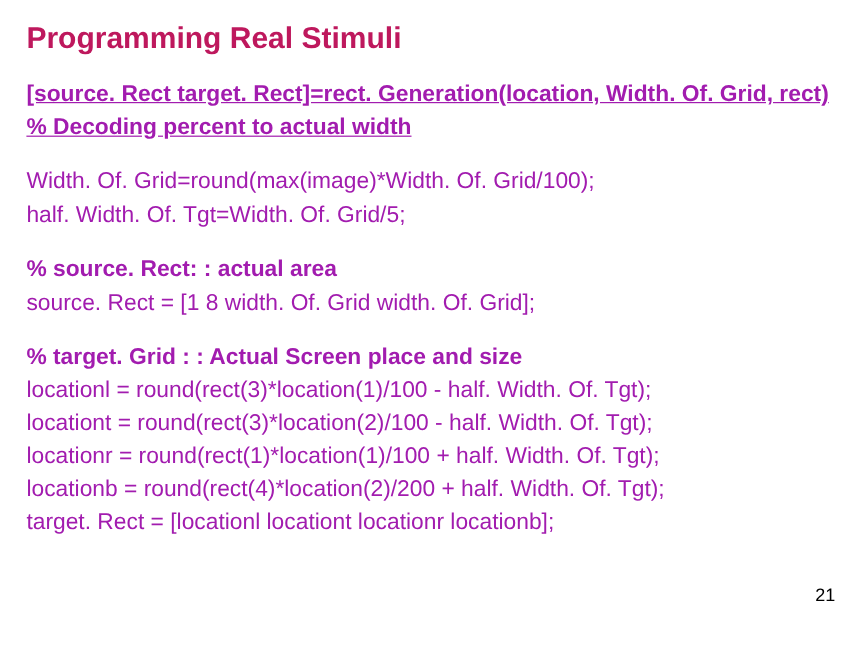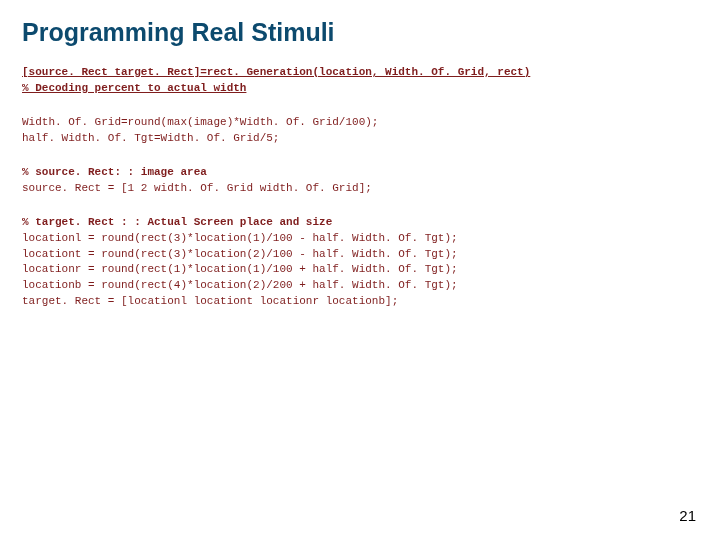--- a/index.html
+++ b/index.html
@@ -9,61 +9,61 @@
     height: 540px;
     box-sizing: border-box;
     font-family: Arial, Helvetica, sans-serif;
     background: #ffffff;
     position: relative;
   }
   .title {
     font-family: "Trebuchet MS", Verdana, sans-serif;
     font-weight: bold;
     font-size: 25px;
-    color: #0c4a6e;
+    color: #be185d;
     margin-bottom: 18px;
   }
   .line {
-    font-size: 11px;
-    font-family: Liberation Mono, monospace;
-    color: #7f1d1d;
+    font-size: 19px;
+    font-family: Liberation Sans, sans-serif;
+    color: #a21caf;
     line-height: 1.45;
   }
   .bold { font-weight: bold; }
   .underline { text-decoration: underline; }
   .gap { height: 18px; }
   .pagenum {
     position: absolute;
     right: 24px;
-    bottom: 16px;
+    bottom: 35px;
     font-size: 15px;
     color: #000;
     font-family: Arial, Helvetica, sans-serif;
   }
 </style>
 </head>
 <body>
 
 <div class="title">Programming Real Stimuli</div>
 
 <div class="line bold underline">[source. Rect  target. Rect]=rect. Generation(location, Width. Of. Grid, rect)</div>
 <div class="line bold underline">% Decoding percent to actual width</div>
 
 <div class="gap"></div>
 
 <div class="line">Width. Of. Grid=round(max(image)*Width. Of. Grid/100);</div>
 <div class="line">half. Width. Of. Tgt=Width. Of. Grid/5;</div>
 
 <div class="gap"></div>
 
-<div class="line bold">% source. Rect:  :  image area</div>
-<div class="line">source. Rect = [1 2 width. Of. Grid width. Of. Grid];</div>
+<div class="line bold">% source. Rect:  :  actual area</div>
+<div class="line">source. Rect = [1 8 width. Of. Grid width. Of. Grid];</div>
 
 <div class="gap"></div>
 
-<div class="line bold">% target. Rect  : : Actual Screen place and size</div>
+<div class="line bold">% target. Grid  : : Actual Screen place and size</div>
 <div class="line">locationl = round(rect(3)*location(1)/100 - half. Width. Of. Tgt);</div>
 <div class="line">locationt = round(rect(3)*location(2)/100 - half. Width. Of. Tgt);</div>
 <div class="line">locationr = round(rect(1)*location(1)/100 + half. Width. Of. Tgt);</div>
 <div class="line">locationb = round(rect(4)*location(2)/200 + half. Width. Of. Tgt);</div>
 <div class="line">target. Rect = [locationl locationt locationr locationb];</div>
 
 <div class="pagenum">21</div>
 
 </body></html>

